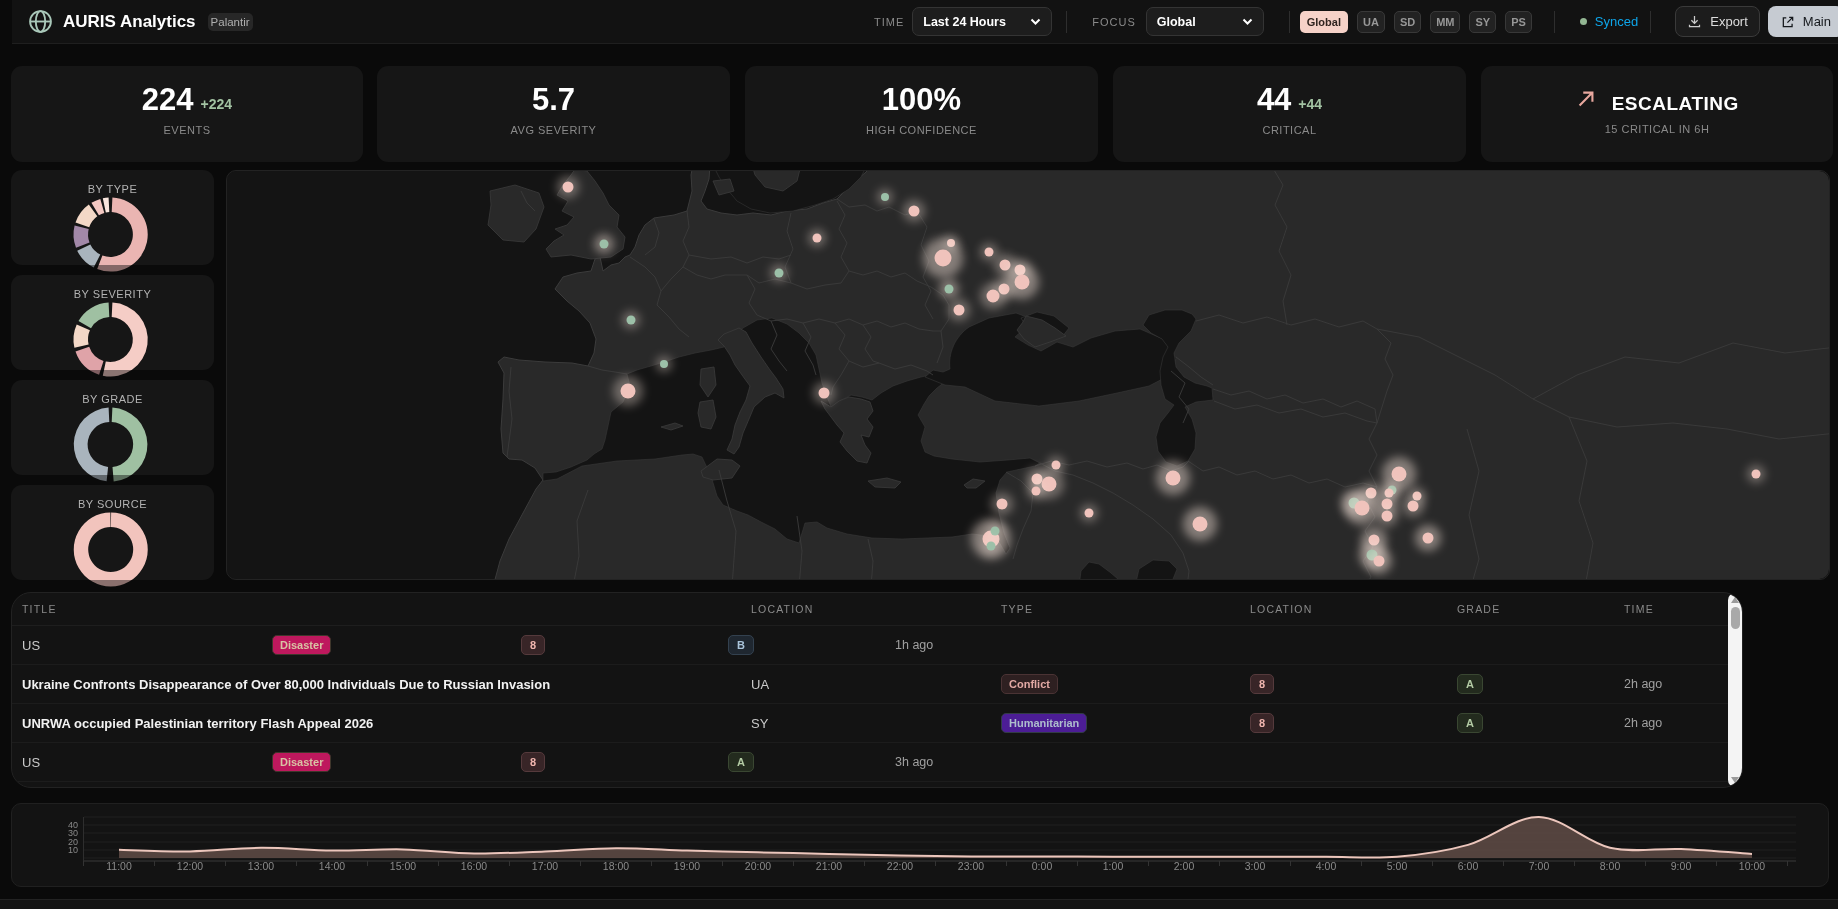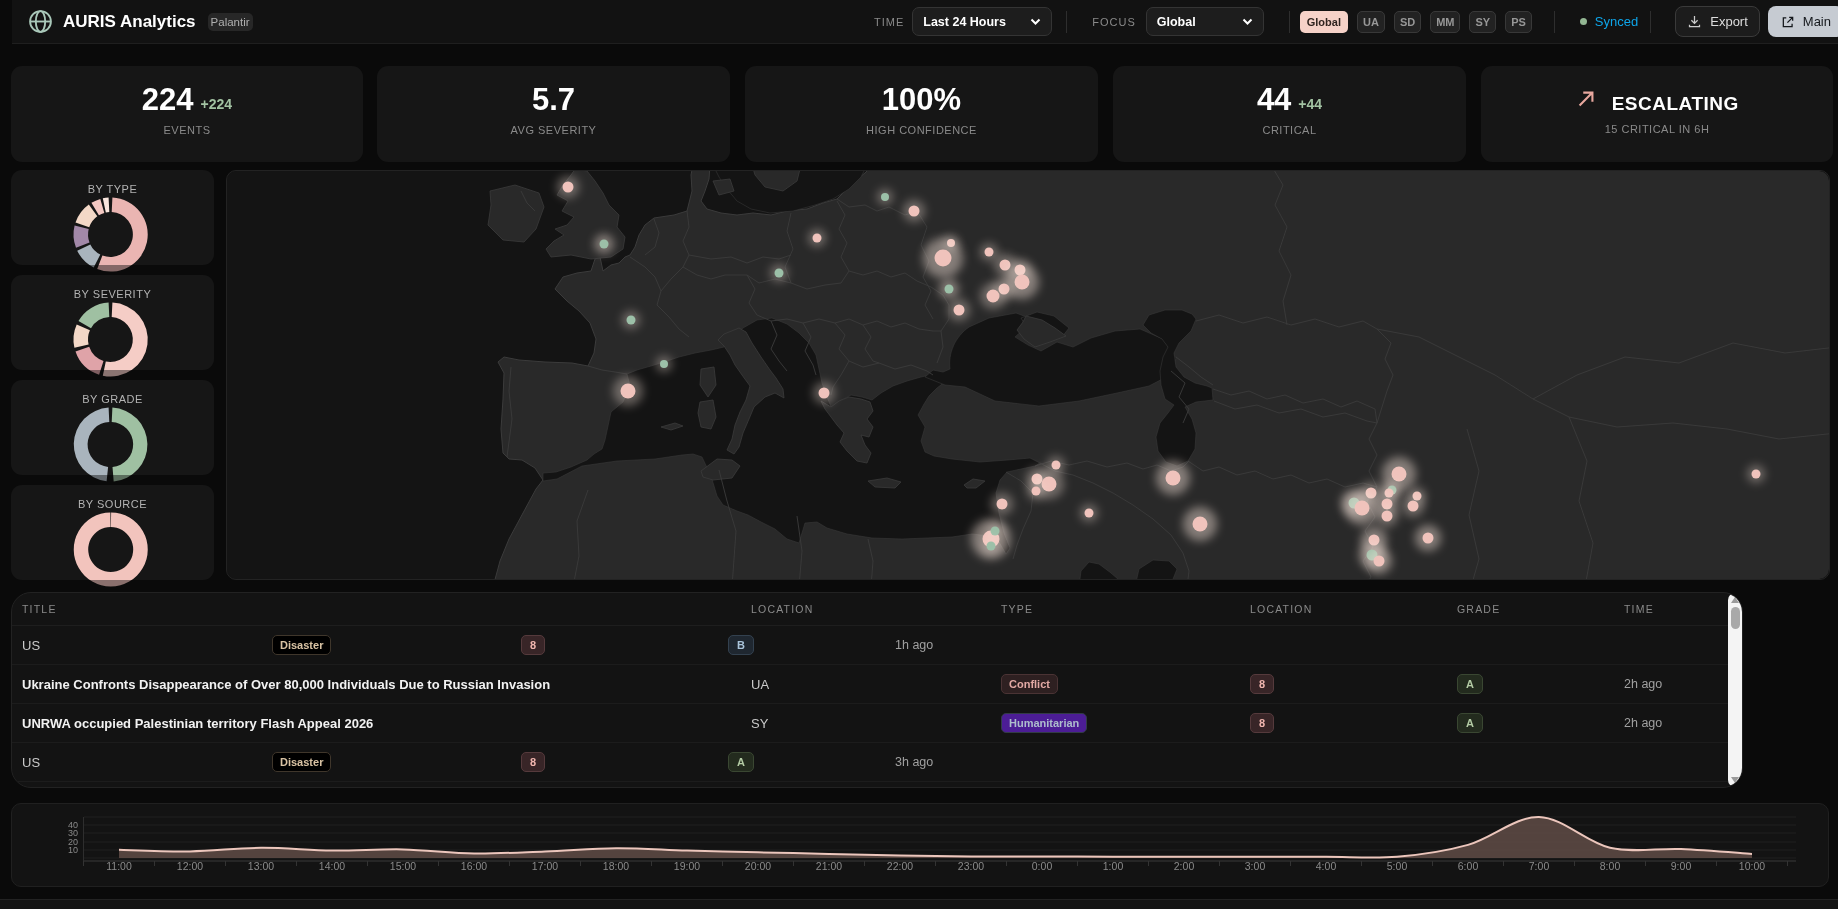--- a/index.html
+++ b/index.html
@@ -35,21 +35,21 @@
 .thead{display:flex;height:33px;align-items:center;color:#8a8a8a;font-size:10.5px;letter-spacing:1.2px;border-bottom:1px solid #1e1e1e}
 .trow{display:flex;height:39px;align-items:center;border-bottom:1px solid #1c1c1c}
 .c-title{width:729px;padding-left:10px;color:#f2f2f2;font-size:13px;font-weight:bold;white-space:nowrap}
 .c-loc{width:250px;padding-left:10px;color:#c9c9c9;font-size:13px}
 .c-type{width:249px;padding-left:10px}
 .c-sev{width:207px;padding-left:10px}
 .c-grade{width:167px;padding-left:10px}
 .c-time{color:#a0a0a0;font-size:12.5px;padding-left:10px}
 .h-title{width:729px;padding-left:10px}.h-loc{width:250px;padding-left:10px}.h-type{width:249px;padding-left:10px}.h-sev{width:207px;padding-left:10px}.h-grade{width:167px;padding-left:10px}
 .badge{display:inline-block;border-radius:5px;font-size:11px;font-weight:bold;padding:2.5px 7px;line-height:1.2}
-.badge.dis{background:#000000;border:1px solid #3f362b;color:#d9c3a4}
+.badge.dis{background:#be185d;border:1px solid #3f362b;color:#d9c3a4}
 .badge.con{background:#2e2021;border:1px solid #4a3334;color:#e2a9a4}
 .badge.hum{background:#4c1d95;border:1px solid #333b46;color:#aebdcd}
 .badge.sev{background:#382527;border:1px solid #553a3c;color:#f0b5ae;padding:2.5px 8px}
 .badge.gb{background:#1f2730;border:1px solid #33414f;color:#a9c4da;padding:2.5px 8px}
 .badge.ga{background:#232b1e;border:1px solid #3a4732;color:#b3cba4;padding:2.5px 8px}
 .sbar{position:absolute;right:0;top:0;width:14px;height:194px;background:#f4f4f4;border-radius:7px}
 .sbar .thumb{position:absolute;left:2.5px;top:14px;width:9px;height:22px;background:#a9a9a9;border-radius:5px}
 .sbar .au{position:absolute;left:3px;top:4px;width:0;height:0;border-left:4px solid transparent;border-right:4px solid transparent;border-bottom:6px solid #9a9a9a}
 .sbar .ad{position:absolute;left:3px;bottom:4px;width:0;height:0;border-left:4px solid transparent;border-right:4px solid transparent;border-top:6px solid #9a9a9a}
 .chart{left:11px;top:803px;width:1818px;height:84px;background:#131313;border:1px solid #202020;border-radius:10px}

